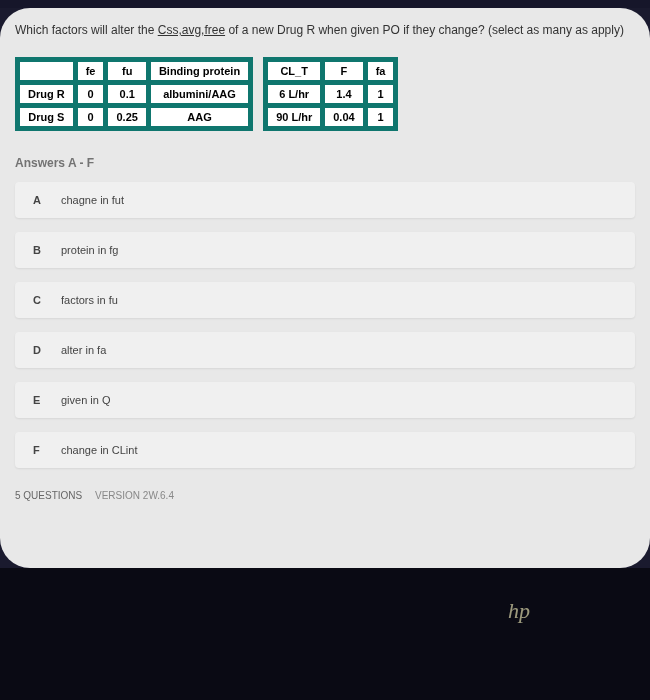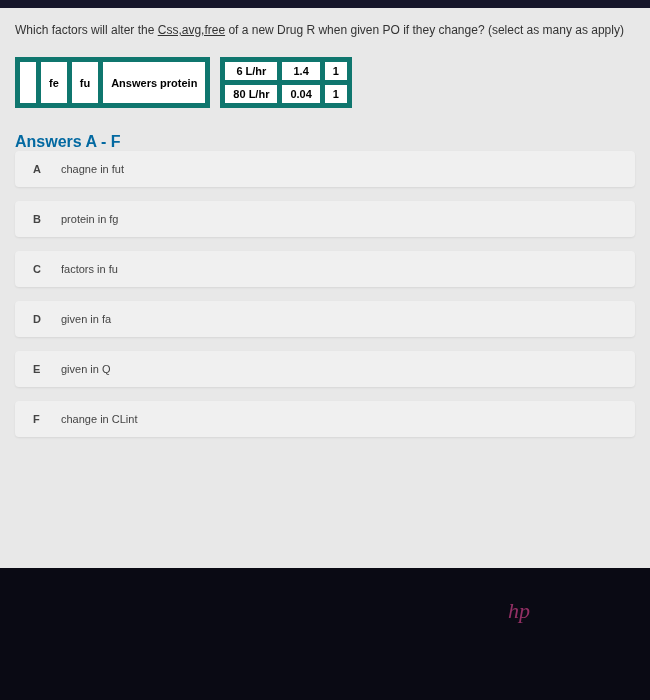--- a/index.html
+++ b/index.html
@@ -7,20 +7,21 @@
       font-family: Arial, sans-serif;
       background: #1a1a2e;
       width: 650px;
       height: 700px;
       overflow: hidden;
     }
     .viewport {
       background: #e8e8e8;
       padding: 10px 15px;
       min-height: 560px;
+      border-radius: 30px;
     }
     .question-text {
       font-size: 12px;
       color: #333;
       margin-bottom: 15px;
       padding: 5px 0;
     }
     .question-text .underline { text-decoration: underline; }
     .tables-row {
       display: flex;
@@ -32,23 +33,24 @@
       font-size: 11px;
       background: #fff;
     }
     td, th {
       border: 5px solid #0f766e;
       padding: 3px 8px;
       text-align: center;
       font-weight: bold;
     }
     .answers-header {
-      font-size: 16px;
+      font-size: 12px;
       font-weight: bold;
-      color: #0369a1;
+      color: #737373;
+      margin-bottom: 12px;
     }
     .answer-row {
       background: #f0f0f0;
       border-radius: 4px;
       padding: 12px 18px;
       margin-bottom: 14px;
       font-size: 11px;
       color: #444;
       display: flex;
       gap: 14px;
@@ -64,21 +66,21 @@
     .footer-bar .questions { color: #666; margin-right: 10px; }
     .bottom {
       background: #0a0a14;
       height: 140px;
       position: relative;
     }
     .hp-logo {
       position: absolute;
       right: 120px;
       top: 30px;
-      color: #ec4899;
+      color: #fef9c3;
       font-style: italic;
       font-size: 22px;
       font-family: serif;
       opacity: 0.6;
     }
     .topbar {
       background: #16162a;
       height: 8px;
     }
   </style>
@@ -93,34 +95,51 @@
     <span>Which factors will alter the </span><span class="underline">Css,avg,free</span><span> of a new Drug R when given PO if they change? (select as many as apply)</span>
   </div>
 
   <div class="tables-row">
     <table>
       <tbody>
           <tr>
         <th></th>
         <th>fe</th>
         <th>fu</th>
-        <th>Answers protein</th>
+        <th>Binding protein</th>
+      </tr>
+      <tr>
+        <td>Drug R</td>
+        <td>0</td>
+        <td>0.1</td>
+        <td>albumini/AAG</td>
+      </tr>
+      <tr>
+        <td>Drug S</td>
+        <td>0</td>
+        <td>0.25</td>
+        <td>AAG</td>
       </tr>
     </tbody>
       </table>
 
     <table>
       <tbody>
+          <tr>
+        <th>CL_T</th>
+        <th>F</th>
+        <th>fa</th>
+      </tr>
       <tr>
         <td>6 L/hr</td>
         <td>1.4</td>
         <td>1</td>
       </tr>
       <tr>
-        <td>80 L/hr</td>
+        <td>90 L/hr</td>
         <td>0.04</td>
         <td>1</td>
       </tr>
     </tbody>
       </table>
   </div>
 
   <div class="answers-header">Answers A - F</div>
 
   <div class="answer-row">
@@ -130,29 +149,33 @@
   <div class="answer-row">
     <span class="answer-letter">B</span>
     <span>protein in fg</span>
   </div>
   <div class="answer-row">
     <span class="answer-letter">C</span>
     <span>factors in fu</span>
   </div>
   <div class="answer-row">
     <span class="answer-letter">D</span>
-    <span>given in fa</span>
+    <span>alter in fa</span>
   </div>
   <div class="answer-row">
     <span class="answer-letter">E</span>
     <span>given in Q</span>
   </div>
   <div class="answer-row">
     <span class="answer-letter">F</span>
     <span>change in CLint</span>
   </div>
 
+  <div class="footer-bar">
+    <span class="questions">5 QUESTIONS</span>
+    <span>VERSION 2W.6.4</span>
+  </div>
 
 </div>
 
 <div class="bottom">
   <div class="hp-logo">hp</div>
 </div>
 
 </body></html>

